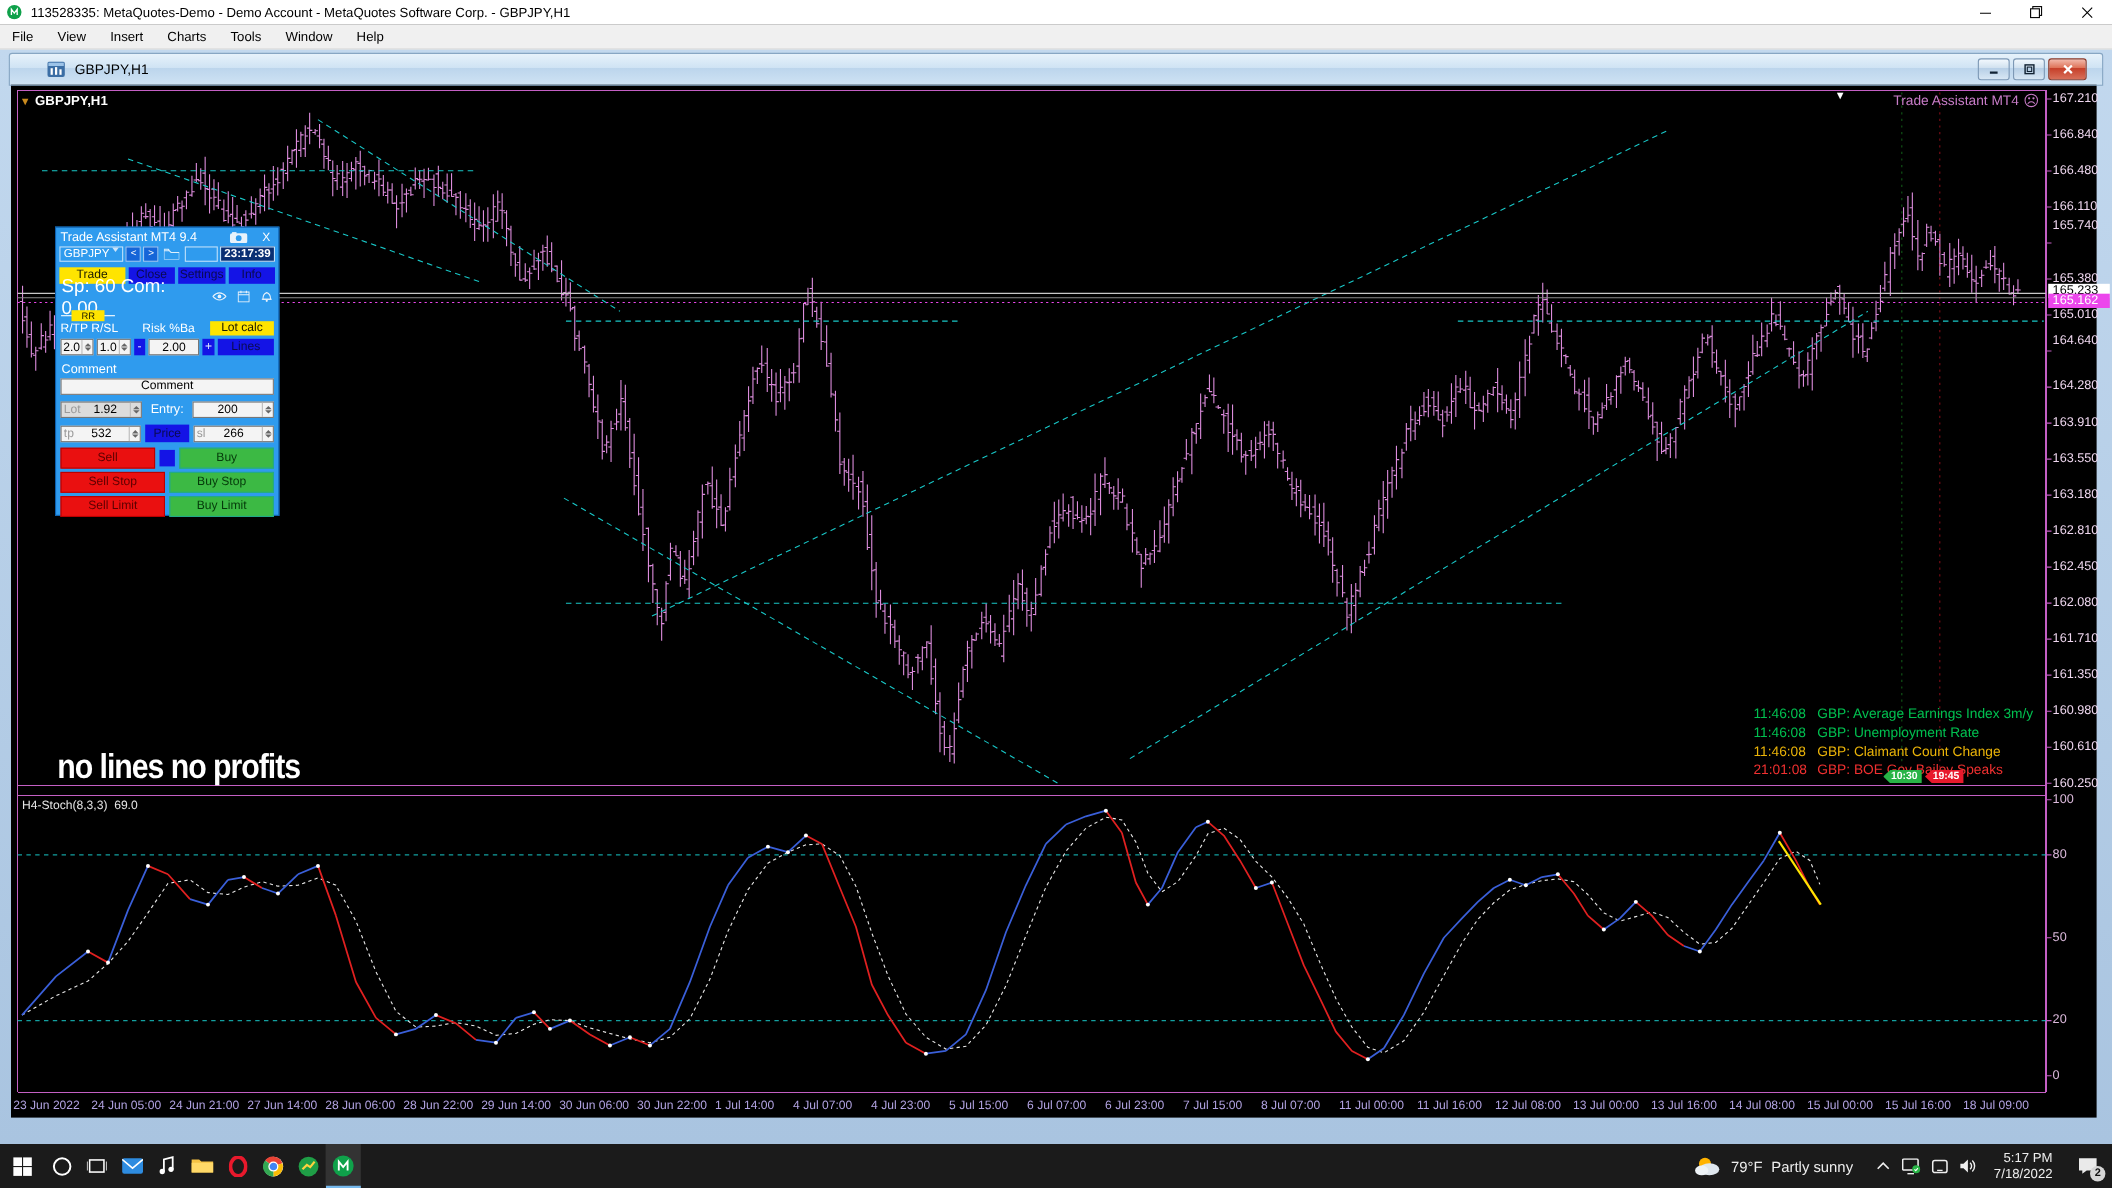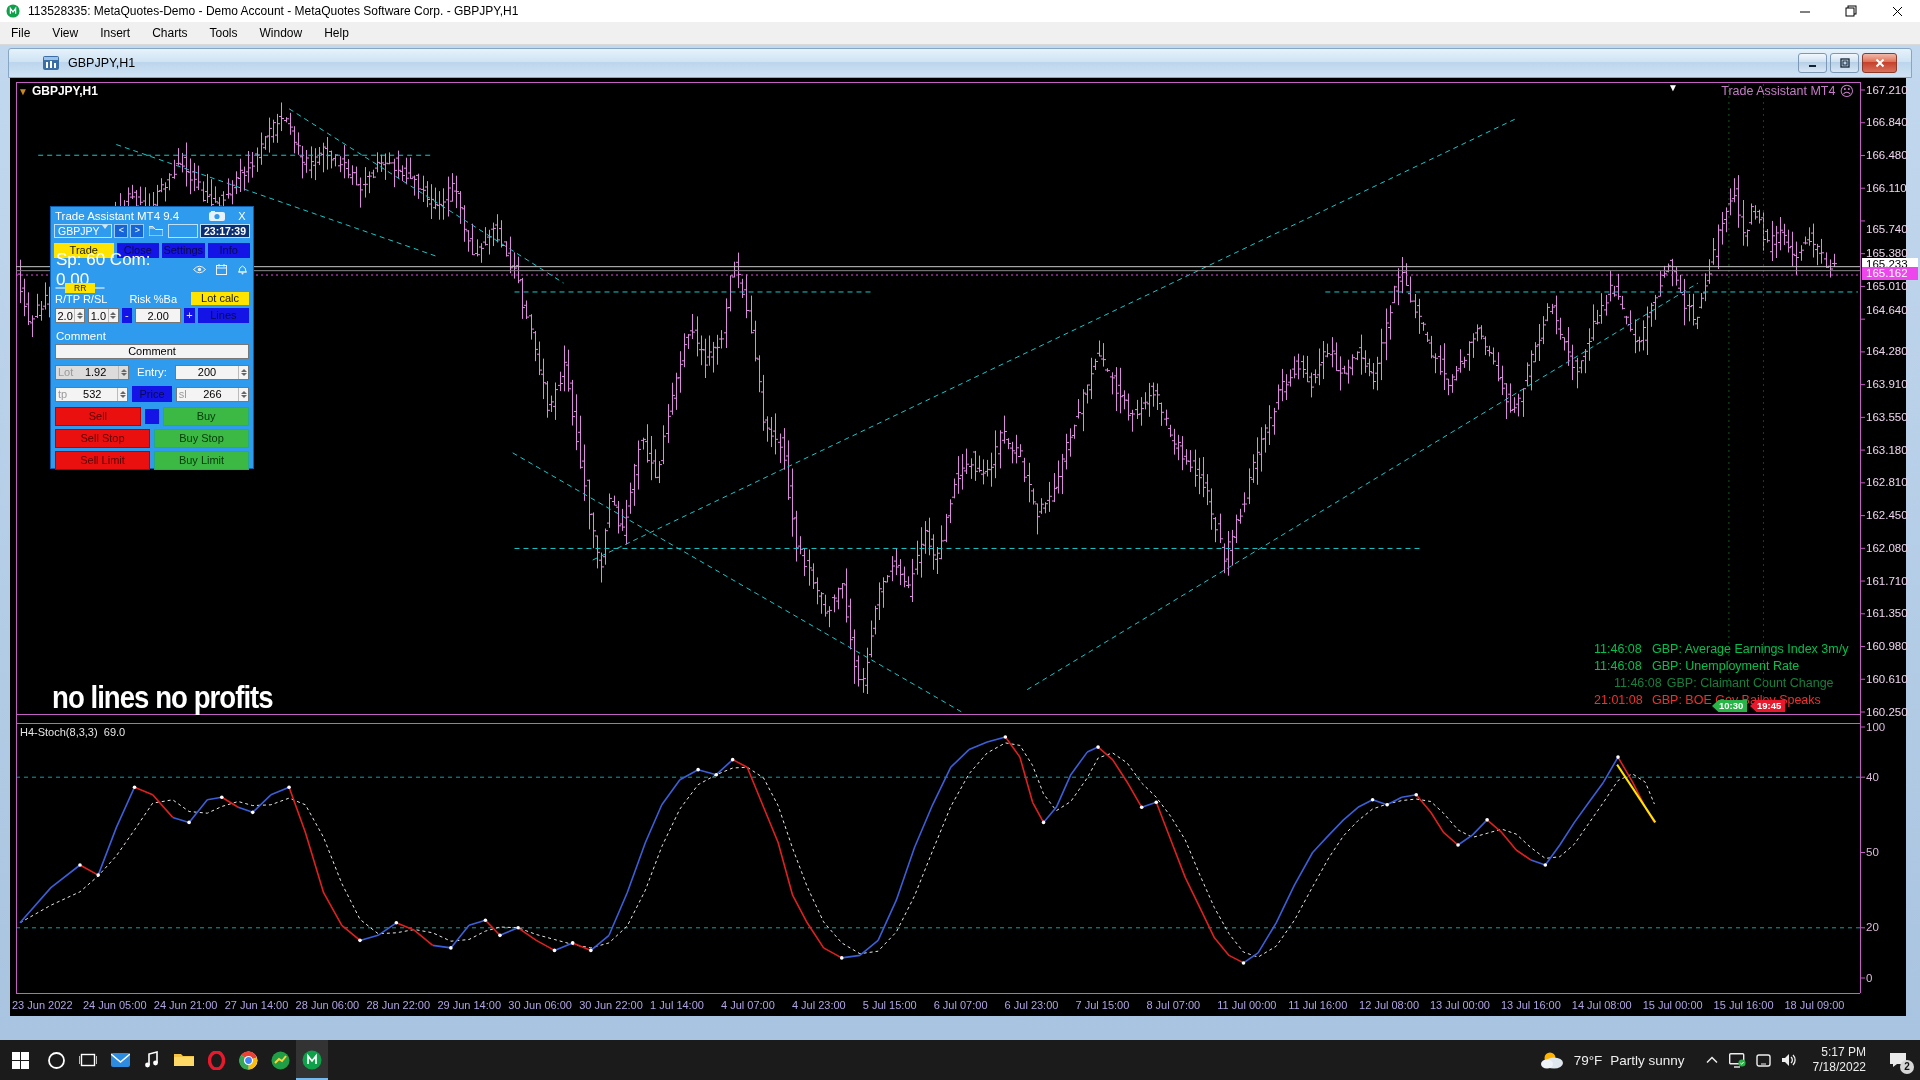--- a/index.html
+++ b/index.html
@@ -263,42 +263,42 @@
 <div id="overlay-text">no lines no profits</div>
 <div id="indicator-label">
   <span>H4-Stoch(8,3,3)</span>&nbsp;&nbsp;<span>69.0</span>
 </div>
 
 <div id="price-scale">
     <div class="pr-lbl" style="top: 83.5px;">167.210</div>
     <div class="pr-lbl" style="top: 116.237px;">166.840</div>
     <div class="pr-lbl" style="top: 148.974px;">166.480</div>
     <div class="pr-lbl" style="top: 181.711px;">166.110</div>
-    <div class="pr-lbl" style="top: 223px;">165.740</div>
+    <div class="pr-lbl" style="top: 199px;">165.740</div>
     <div class="pr-lbl" style="top: 247.184px;">165.380</div>
     <div class="pr-lbl" style="top: 279.921px;">165.010</div>
     <div class="pr-lbl" style="top: 304px;">164.640</div>
     <div class="pr-lbl" style="top: 345.395px;">164.280</div>
     <div class="pr-lbl" style="top: 378.132px;">163.910</div>
     <div class="pr-lbl" style="top: 410.868px;">163.550</div>
     <div class="pr-lbl" style="top: 443.605px;">163.180</div>
     <div class="pr-lbl" style="top: 476.342px;">162.810</div>
     <div class="pr-lbl" style="top: 509.079px;">162.450</div>
     <div class="pr-lbl" style="top: 541.816px;">162.080</div>
     <div class="pr-lbl" style="top: 574.553px;">161.710</div>
     <div class="pr-lbl" style="top: 607.289px;">161.350</div>
     <div class="pr-lbl" style="top: 640.026px;">160.980</div>
     <div class="pr-lbl" style="top: 672.763px;">160.610</div>
     <div class="pr-lbl" style="top: 705.5px;">160.250</div>
   </div>
 <div class="price-badge" id="bid-badge" style="top:258px;">165.233</div>
 <div class="price-badge" id="order-badge" style="top:267px;">165.162</div>
 <div id="stoch-scale">
     <div class="st-lbl" style="top: 720.5px;">100</div>
-    <div class="st-lbl" style="top: 770.7px;">40</div>
+    <div class="st-lbl" style="top: 770.7px;">80</div>
     <div class="st-lbl" style="top: 846px;">50</div>
     <div class="st-lbl" style="top: 921.3px;">20</div>
     <div class="st-lbl" style="top: 971.5px;">0</div>
   </div>
 <div id="time-axis">
     <div class="t-lbl" style="left: 12px;">23 Jun 2022</div>
     <div class="t-lbl" style="left: 82.9px;">24 Jun 05:00</div>
     <div class="t-lbl" style="left: 153.8px;">24 Jun 21:00</div>
     <div class="t-lbl" style="left: 224.7px;">27 Jun 14:00</div>
     <div class="t-lbl" style="left: 295.6px;">28 Jun 06:00</div>
@@ -321,21 +321,21 @@
     <div class="t-lbl" style="left: 1500.9px;">13 Jul 16:00</div>
     <div class="t-lbl" style="left: 1571.8px;">14 Jul 08:00</div>
     <div class="t-lbl" style="left: 1642.7px;">15 Jul 00:00</div>
     <div class="t-lbl" style="left: 1713.6px;">15 Jul 16:00</div>
     <div class="t-lbl" style="left: 1784.5px;">18 Jul 09:00</div>
   </div>
 
 <div id="news-block">
     <div class="news-line" style="color: rgb(0, 192, 80);"><span class="nt">11:46:08</span><span>GBP: Average Earnings Index 3m/y</span></div>
     <div class="news-line" style="color: rgb(0, 192, 80);"><span class="nt">11:46:08</span><span>GBP: Unemployment Rate</span></div>
-    <div class="news-line" style="color: #15803d; text-align: center;"><span class="nt">11:46:08</span><span>GBP: Claimant Count Change</span></div>
+    <div class="news-line" style="color: #eab308;"><span class="nt">11:46:08</span><span>GBP: Claimant Count Change</span></div>
     <div class="news-line" style="color: rgb(240, 48, 48);"><span class="nt">21:01:08</span><span>GBP: BOE Gov Bailey Speaks</span></div>
     <div class="news-flag" style="left: 118px; background: rgb(40, 180, 70);">10:30</div>
     <div class="news-flag" style="left: 156px; background: rgb(232, 25, 44);">19:45</div>
   </div>
 
 <div id="panel">
   <div class="p-title">
     <span class="pt-text">Trade Assistant MT4 9.4</span>
     <svg width="16" height="10" viewBox="0 0 16 10" style="margin-right:10px;">
       <rect x="0" y="1" width="16" height="9" rx="2" fill="#e8f2fb"></rect>

